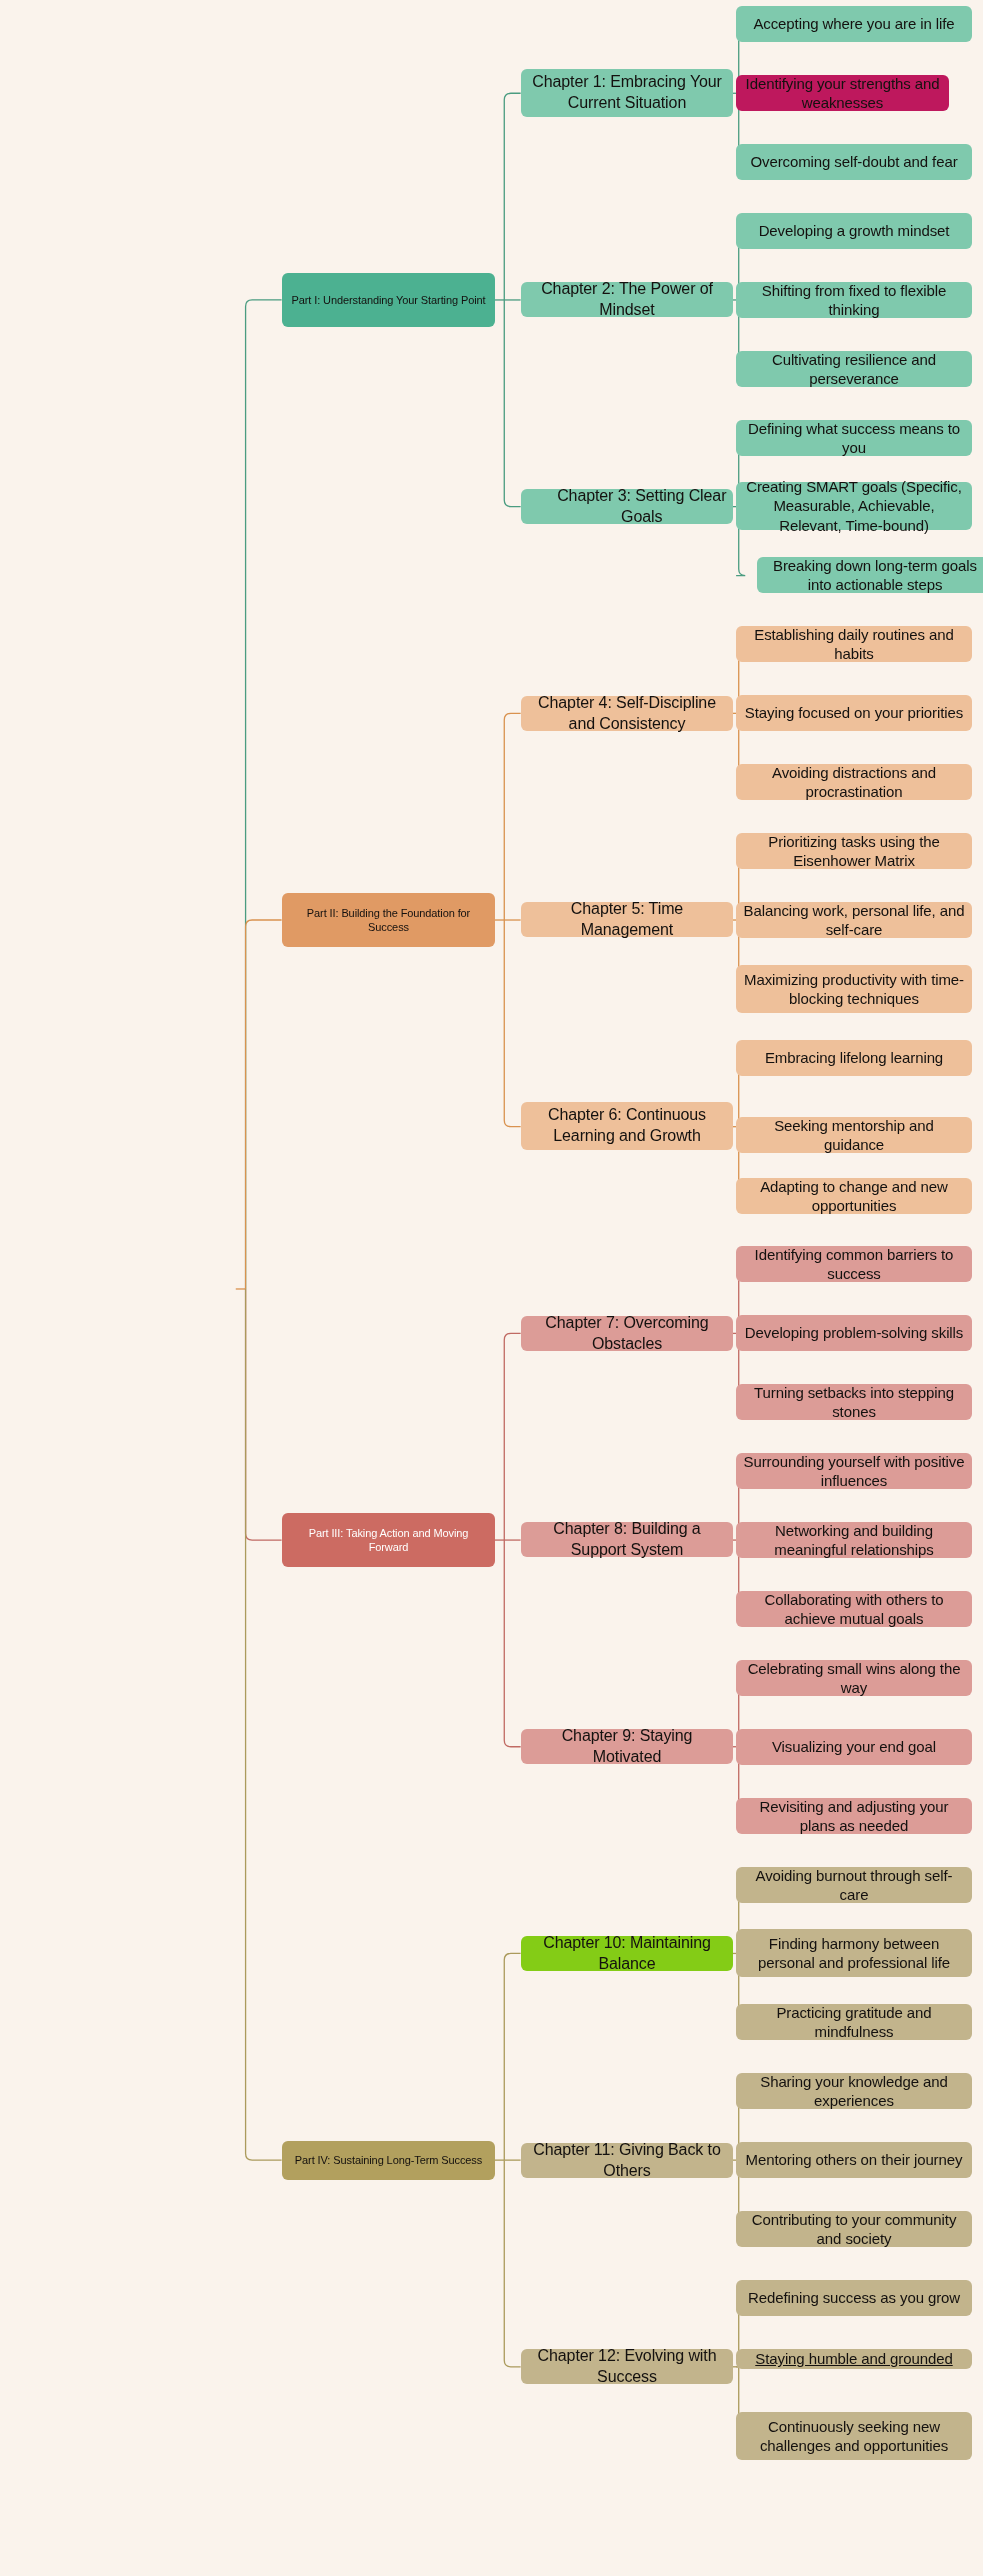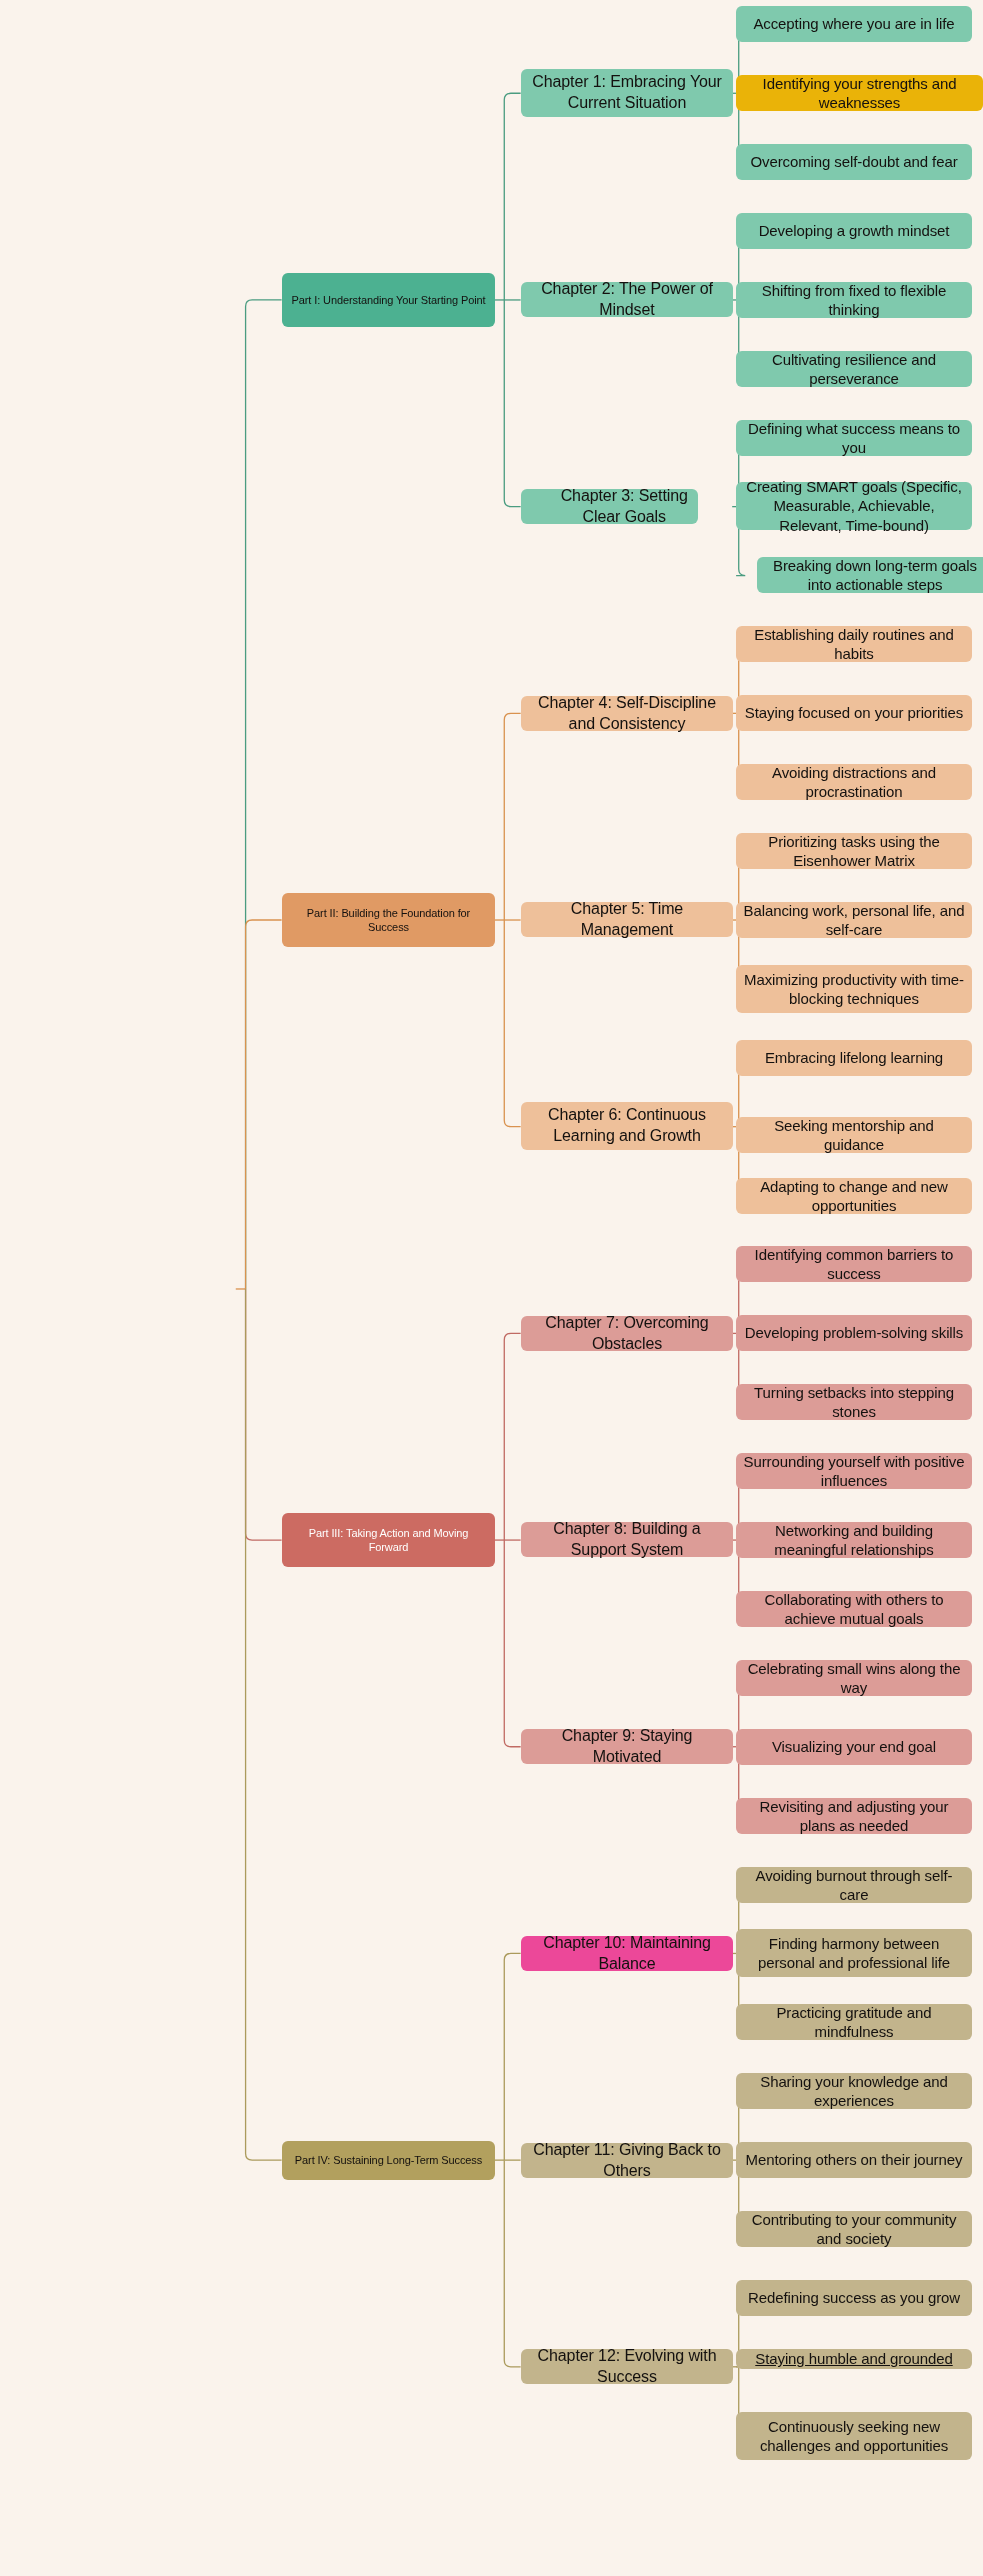--- a/index.html
+++ b/index.html
@@ -97,21 +97,21 @@
       <path d="M 770 3298.2000000000003 L 770 2992.6 Q 770 2982.6 780 2982.6 L 795 2982.6" fill="none" stroke="#ab9a5c" stroke-width="2"></path>
       <path d="M 770 3298.2000000000003 L 795 3298.2000000000003" fill="none" stroke="#ab9a5c" stroke-width="2"></path>
       <path d="M 770 3298.2000000000003 L 770 3603.8 Q 770 3613.8 780 3613.8 L 795 3613.8" fill="none" stroke="#ab9a5c" stroke-width="2"></path>
       <path d="M 360 1968 L 375 1968" fill="none" stroke="#d9924f" stroke-width="2"></path>
       <path d="M 375 1968 L 375 467.8 Q 375 457.8 385 457.8 L 430 457.8" fill="none" stroke="#4a9c80" stroke-width="2"></path>
       <path d="M 375 1968 L 375 1414.6000000000001 Q 375 1404.6000000000001 385 1404.6000000000001 L 430 1404.6000000000001" fill="none" stroke="#d9924f" stroke-width="2"></path>
       <path d="M 375 1968 L 375 2341.4 Q 375 2351.4 385 2351.4 L 430 2351.4" fill="none" stroke="#c06a63" stroke-width="2"></path>
       <path d="M 375 1968 L 375 3288.2000000000003 Q 375 3298.2000000000003 385 3298.2000000000003 L 430 3298.2000000000003" fill="none" stroke="#ab9a5c" stroke-width="2"></path>
     </svg>
 <div class="node leaf" style="background: rgb(127, 201, 173); color: rgb(20, 17, 15); left: 736px; width: 236px; height: 36px; top: 6.2px;">Accepting where you are in life</div>
-    <div class="node leaf" style="background: #eab308; color: rgb(20, 17, 15); left: 736px; width: 247px; height: 36px; top: 75px; text-align: center;">Identifying your strengths and weaknesses</div>
+    <div class="node leaf" style="background: #be185d; color: rgb(20, 17, 15); left: 736px; width: 213px; height: 36px; top: 75px; text-align: center;">Identifying your strengths and weaknesses</div>
     <div class="node leaf" style="background: rgb(127, 201, 173); color: rgb(20, 17, 15); left: 736px; width: 236px; height: 36px; top: 144px;">Overcoming self-doubt and fear</div>
     <div class="node leaf" style="background: rgb(127, 201, 173); color: rgb(20, 17, 15); left: 736px; width: 236px; height: 36px; top: 213px;">Developing a growth mindset</div>
     <div class="node leaf" style="background: rgb(127, 201, 173); color: rgb(20, 17, 15); left: 736px; width: 236px; height: 36px; top: 282px;">Shifting from fixed to flexible thinking</div>
     <div class="node leaf" style="background: rgb(127, 201, 173); color: rgb(20, 17, 15); left: 736px; width: 236px; height: 36px; top: 351px;">Cultivating resilience and perseverance</div>
     <div class="node leaf" style="background: rgb(127, 201, 173); color: rgb(20, 17, 15); left: 736px; width: 236px; height: 36px; top: 420px;">Defining what success means to you</div>
     <div class="node leaf" style="background: rgb(127, 201, 173); color: rgb(20, 17, 15); left: 736px; width: 236px; height: 48px; top: 482px;">Creating SMART goals (Specific, Measurable, Achievable, Relevant, Time-bound)</div>
     <div class="node leaf" style="background: rgb(127, 201, 173); color: rgb(20, 17, 15); left: 736px; width: 236px; height: 36px; top: 557px; margin-left: 21px;">Breaking down long-term goals into actionable steps</div>
     <div class="node leaf" style="background: rgb(238, 192, 154); color: rgb(20, 17, 15); left: 736px; width: 236px; height: 36px; top: 626px;">Establishing daily routines and habits</div>
     <div class="node leaf" style="background: rgb(238, 192, 154); color: rgb(20, 17, 15); left: 736px; width: 236px; height: 36px; top: 695px;">Staying focused on your priorities</div>
     <div class="node leaf" style="background: rgb(238, 192, 154); color: rgb(20, 17, 15); left: 736px; width: 236px; height: 36px; top: 764px;">Avoiding distractions and procrastination</div>
@@ -134,28 +134,28 @@
     <div class="node leaf" style="background: rgb(194, 180, 140); color: rgb(20, 17, 15); left: 736px; width: 236px; height: 48px; top: 1929px;">Finding harmony between personal and professional life</div>
     <div class="node leaf" style="background: rgb(194, 180, 140); color: rgb(20, 17, 15); left: 736px; width: 236px; height: 36px; top: 2004px;">Practicing gratitude and mindfulness</div>
     <div class="node leaf" style="background: rgb(194, 180, 140); color: rgb(20, 17, 15); left: 736px; width: 236px; height: 36px; top: 2073px;">Sharing your knowledge and experiences</div>
     <div class="node leaf" style="background: rgb(194, 180, 140); color: rgb(20, 17, 15); left: 736px; width: 236px; height: 36px; top: 2142px;">Mentoring others on their journey</div>
     <div class="node leaf" style="background: rgb(194, 180, 140); color: rgb(20, 17, 15); left: 736px; width: 236px; height: 36px; top: 2211px;">Contributing to your community and society</div>
     <div class="node leaf" style="background: rgb(194, 180, 140); color: rgb(20, 17, 15); left: 736px; width: 236px; height: 36px; top: 2280px;">Redefining success as you grow</div>
     <div class="node leaf" style="background: rgb(194, 180, 140); color: rgb(20, 17, 15); left: 736px; width: 236px; height: 20px; top: 2349px; text-decoration: underline;">Staying humble and grounded</div>
     <div class="node leaf" style="background: rgb(194, 180, 140); color: rgb(20, 17, 15); left: 736px; width: 236px; height: 48px; top: 2412px;">Continuously seeking new challenges and opportunities</div>
     <div class="node chapter" style="background: rgb(127, 201, 173); color: rgb(20, 17, 15); left: 521px; width: 212px; height: 48px; top: 69px;">Chapter 1: Embracing Your Current Situation</div>
     <div class="node chapter" style="background: rgb(127, 201, 173); color: rgb(20, 17, 15); left: 521px; width: 212px; height: 35px; top: 282px;">Chapter 2: The Power of Mindset</div>
-    <div class="node chapter" style="background: rgb(127, 201, 173); color: rgb(20, 17, 15); left: 521px; width: 177px; height: 35px; top: 489px; padding-left: 36px;">Chapter 3: Setting Clear Goals</div>
+    <div class="node chapter" style="background: rgb(127, 201, 173); color: rgb(20, 17, 15); left: 521px; width: 212px; height: 35px; top: 489px; padding-left: 36px;">Chapter 3: Setting Clear Goals</div>
     <div class="node chapter" style="background: rgb(238, 192, 154); color: rgb(20, 17, 15); left: 521px; width: 212px; height: 35px; top: 696px;">Chapter 4: Self-Discipline and Consistency</div>
     <div class="node chapter" style="background: rgb(238, 192, 154); color: rgb(20, 17, 15); left: 521px; width: 212px; height: 35px; top: 902px;">Chapter 5: Time Management</div>
     <div class="node chapter" style="background: rgb(238, 192, 154); color: rgb(20, 17, 15); left: 521px; width: 212px; height: 48px; top: 1102px;">Chapter 6: Continuous Learning and Growth</div>
     <div class="node chapter" style="background: rgb(220, 156, 151); color: rgb(20, 17, 15); left: 521px; width: 212px; height: 35px; top: 1316px;">Chapter 7: Overcoming Obstacles</div>
     <div class="node chapter" style="background: rgb(220, 156, 151); color: rgb(20, 17, 15); left: 521px; width: 212px; height: 35px; top: 1522px;">Chapter 8: Building a Support System</div>
     <div class="node chapter" style="background: rgb(220, 156, 151); color: rgb(20, 17, 15); left: 521px; width: 212px; height: 35px; top: 1729px;">Chapter 9: Staying Motivated</div>
-    <div class="node chapter" style="background: #ec4899; color: rgb(20, 17, 15); left: 521px; width: 212px; height: 35px; top: 1936px;">Chapter 10: Maintaining Balance</div>
+    <div class="node chapter" style="background: #84cc16; color: rgb(20, 17, 15); left: 521px; width: 212px; height: 35px; top: 1936px;">Chapter 10: Maintaining Balance</div>
     <div class="node chapter" style="background: rgb(194, 180, 140); color: rgb(20, 17, 15); left: 521px; width: 212px; height: 35px; top: 2143px;">Chapter 11: Giving Back to Others</div>
     <div class="node chapter" style="background: rgb(194, 180, 140); color: rgb(20, 17, 15); left: 521px; width: 212px; height: 35px; top: 2349px;">Chapter 12: Evolving with Success</div>
     <div class="node part" style="background: rgb(76, 177, 145); color: rgb(20, 17, 15); left: 282px; width: 213px; height: 54px; top: 273px;">Part I: Understanding Your Starting Point</div>
     <div class="node part" style="background: rgb(224, 154, 100); color: rgb(20, 17, 15); left: 282px; width: 213px; height: 54px; top: 893px;">Part II: Building the Foundation for Success</div>
     <div class="node part white-text" style="background: rgb(204, 107, 98); color: rgb(255, 255, 255); left: 282px; width: 213px; height: 54px; top: 1513px;">Part III: Taking Action and Moving Forward</div>
     <div class="node part" style="background: rgb(178, 160, 94); color: rgb(20, 17, 15); left: 282px; width: 213px; height: 39px; top: 2141px;">Part IV: Sustaining Long-Term Success</div>
   </div>
 
 
 </body></html>

